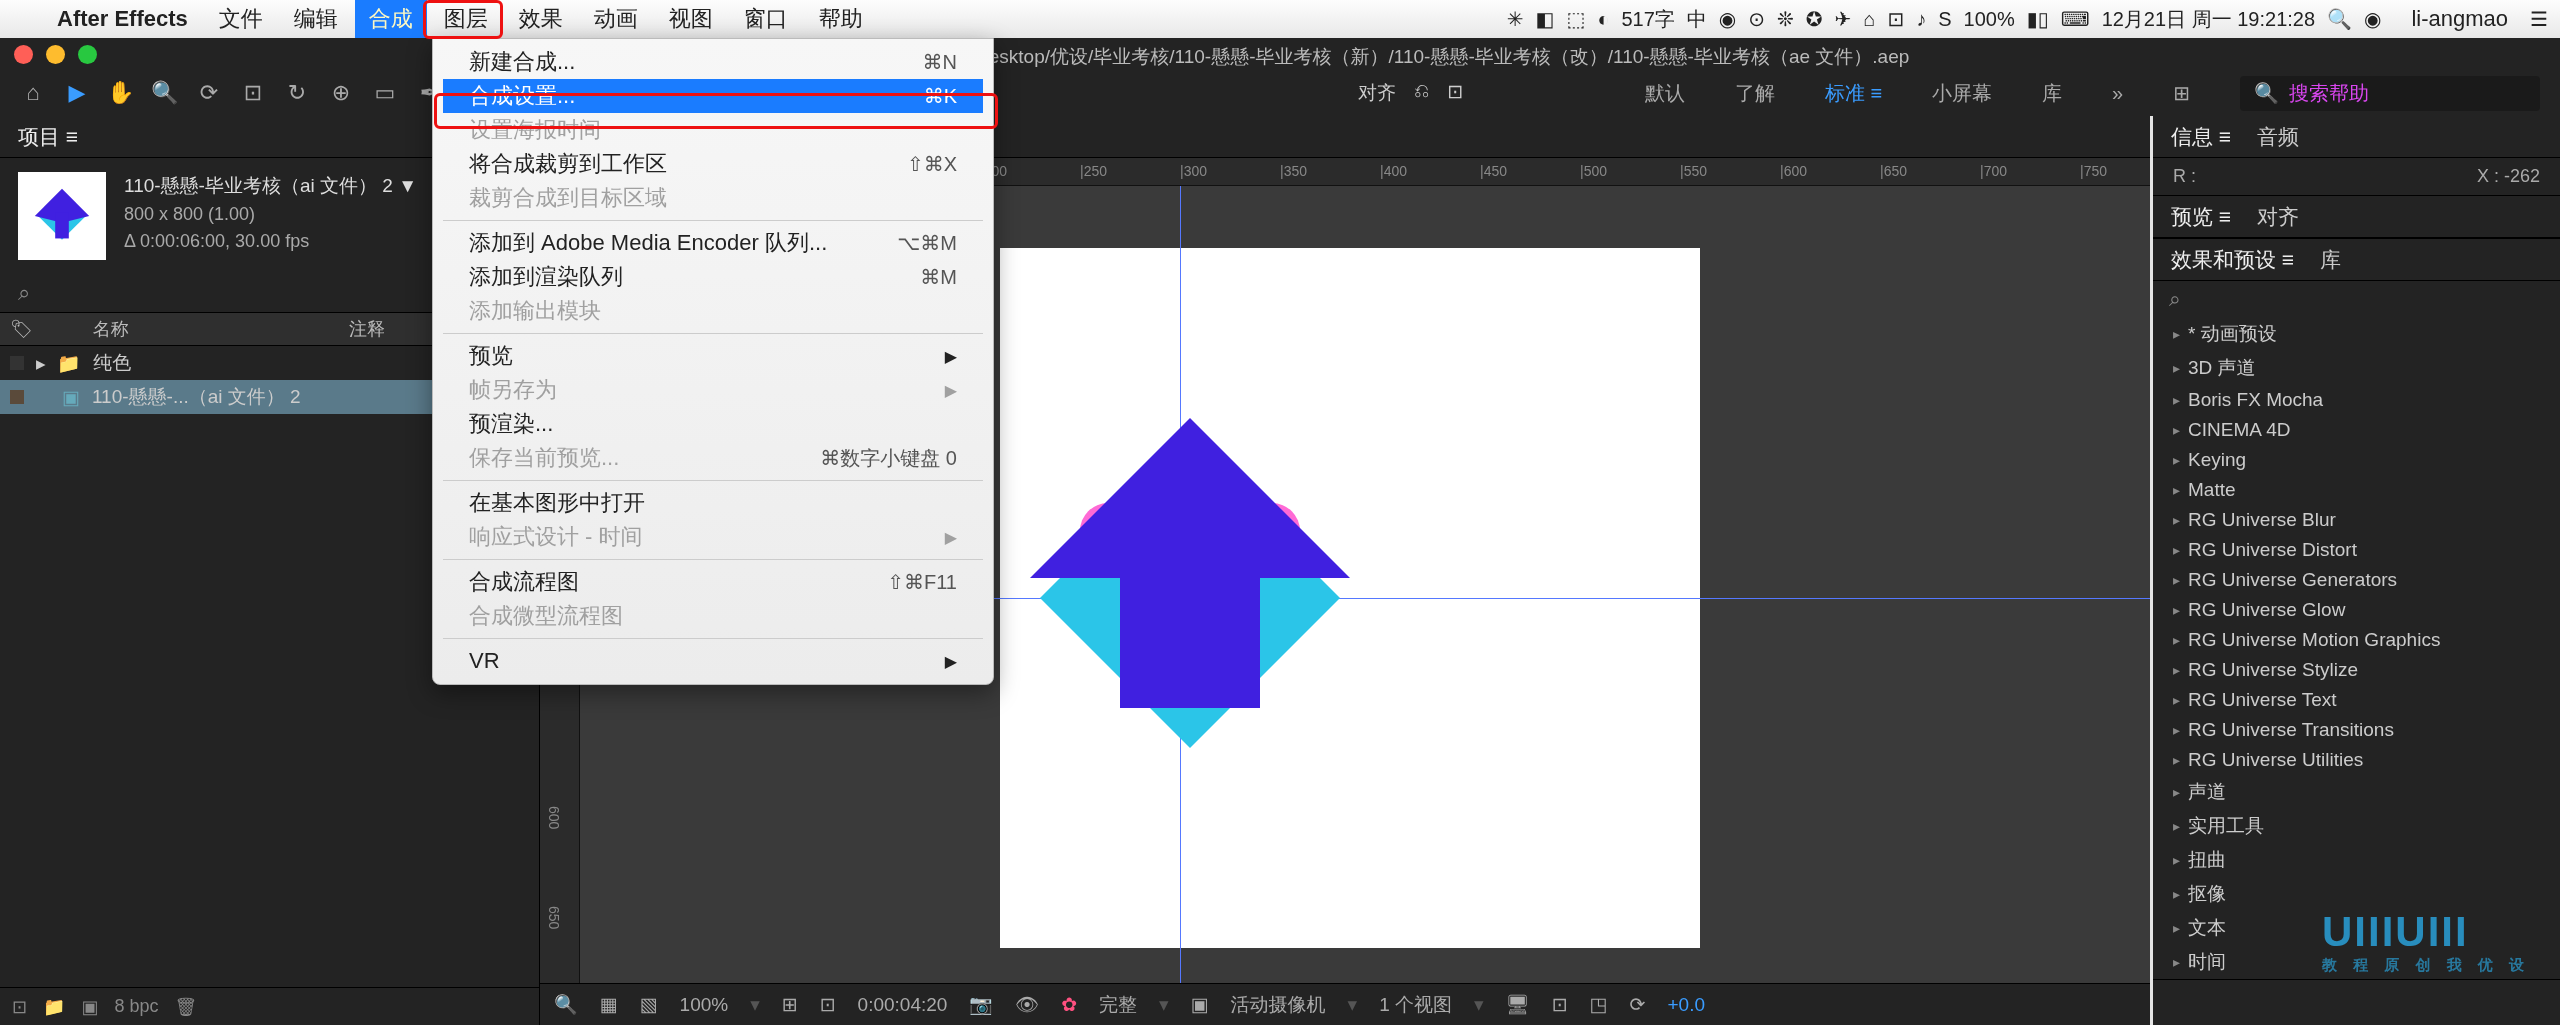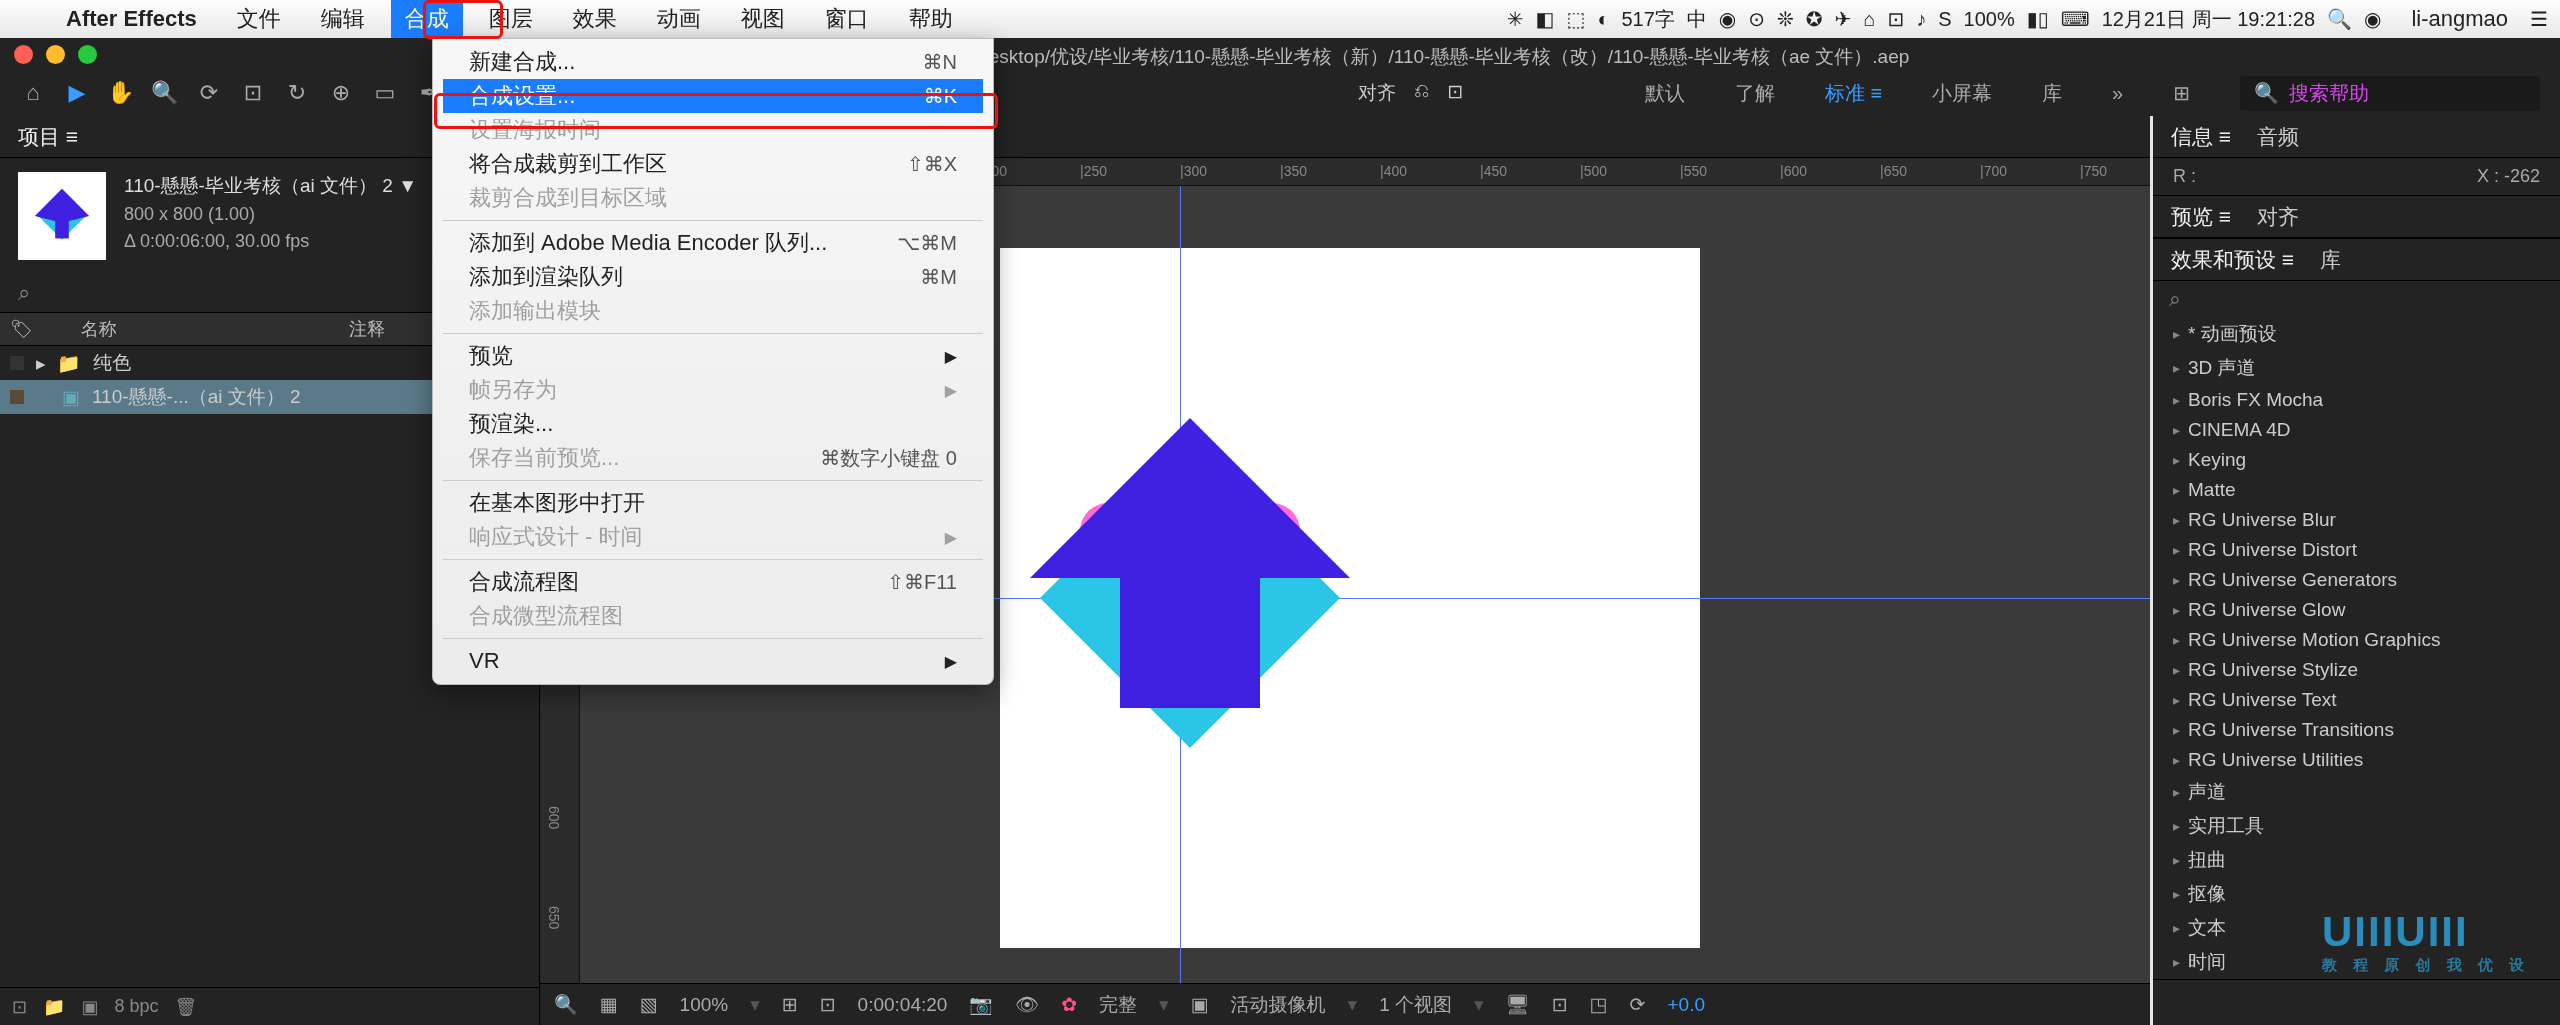--- a/index.html
+++ b/index.html
@@ -1,17 +1,17 @@
 <!DOCTYPE html>
 <html><head>
 <meta charset="utf-8">
 <style>
 *{margin:0;padding:0;box-sizing:border-box;font-family:-apple-system,"Helvetica Neue",Arial,sans-serif;user-select:none}
 body{background:#1e1e1e;width:2560px;height:1025px;overflow:hidden;color:#ccc;font-size:19px}
-.menubar{height:38px;background:linear-gradient(#fdfdfd,#e8e8e8);display:flex;align-items:center;padding:0 12px;color:#222;font-size:22px;gap:12px}
+.menubar{height:38px;background:linear-gradient(#fdfdfd,#e8e8e8);display:flex;align-items:center;padding:0 12px;color:#222;font-size:22px;gap:3px}
 .menubar .apple{font-size:26px;padding:0 14px}
 .menubar .appname{font-weight:700;padding:0 14px}
 .menubar .mitem{padding:0 14px;height:100%;display:flex;align-items:center}
 .menubar .mitem.active{background:#1a7cff;color:#fef9c3}
 .menubar .spacer{flex:1}
 .menubar .tray{display:flex;align-items:center;gap:12px;font-size:20px}
 .menubar .tray span{display:inline-flex;align-items:center}
 .menubar .clock{font-family:sans-serif}
 .menubar .user{font-size:22px;margin-left:18px}
 .menubar .hamb{margin-left:10px}
@@ -40,21 +40,21 @@
 .panel-title{height:42px;display:flex;align-items:center;padding:0 18px;gap:26px;border-bottom:1px solid #000;background:#232323;font-size:21px}
 .panel-title .active{color:#eee}
 .left-panel{position:absolute;top:116px;left:0;width:540px;bottom:0;background:#232323;border-right:1px solid #000}
 .projrow{display:flex;gap:18px;padding:14px 18px}
 .thumb{width:88px;height:88px;background:#fff;display:flex;align-items:center;justify-content:center;position:relative}
 .thumb svg{width:68px;height:68px}
 .projinfo{font-size:18px;color:#aaa;line-height:1.5}
 .projinfo .name{color:#ddd;font-size:19px}
 .searchrow{padding:6px 18px;color:#888;font-size:22px}
 .listhead{display:flex;align-items:center;height:34px;background:#2f2f2f;padding:0 10px;gap:18px;font-size:18px;color:#bbb;border-top:1px solid #000;border-bottom:1px solid #000}
-.listhead .col-name{margin-left:30px;flex:1}
+.listhead .col-name{margin-left:42px;flex:1}
 .listrow{display:flex;align-items:center;height:34px;padding:0 10px;gap:12px;font-size:19px}
 .listrow.sel{background:#5a7a8a}
 .listrow .dot{width:14px;height:14px}
 .listrow .folder{color:#d8c070}
 .listrow .comp{color:#6ab}
 .left-bottom{position:absolute;bottom:0;left:0;right:0;height:38px;background:#232323;border-top:1px solid #000;display:flex;align-items:center;padding:0 12px;gap:16px;color:#888;font-size:18px}
 .center{position:absolute;top:116px;left:540px;right:410px;bottom:42px;background:#232323}
 .center .tabs{height:42px;display:flex;align-items:center;padding:0 20px;gap:50px;font-size:20px;color:#aaa;border-bottom:1px solid #000}
 .center .viewport{position:absolute;top:42px;left:0;right:0;bottom:0;background:#3a3a3a;overflow:hidden}
 .ruler-h{position:absolute;top:0;left:40px;right:0;height:28px;background:#2b2b2b;border-bottom:1px solid #111;font-size:14px;color:#888}

